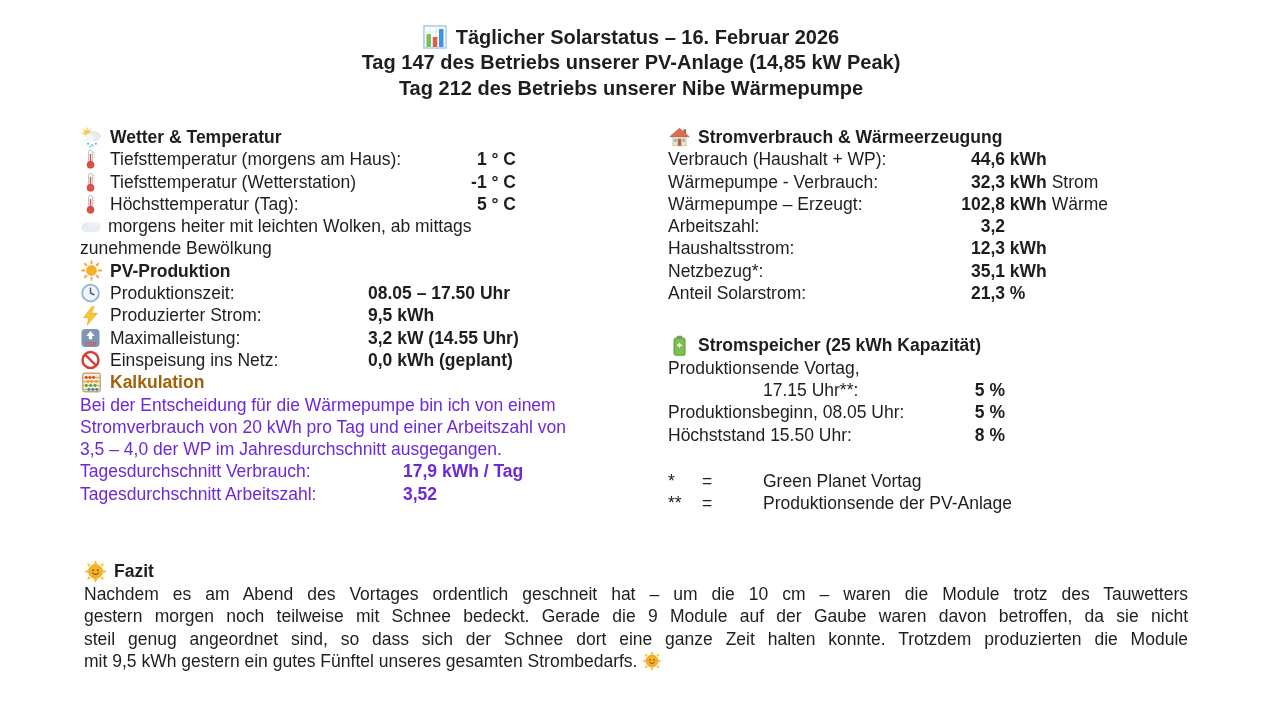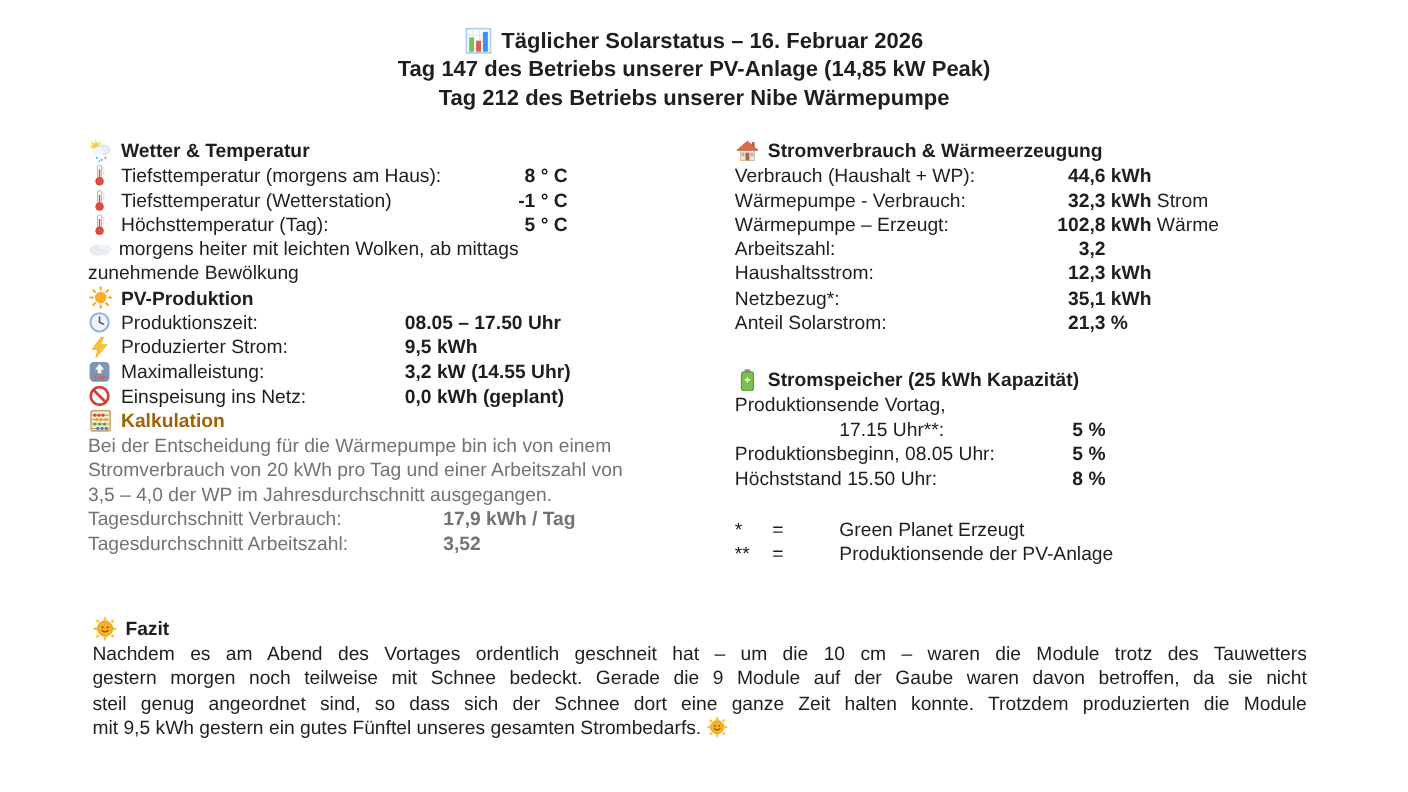--- a/index.html
+++ b/index.html
@@ -31,21 +31,21 @@
   .trow { width:436px; }
   .trow .lbl { flex:1; }
   .trow .val { font-weight:700; white-space:nowrap; }
 
   .note { width:452px; }
   .note .ic-inline { width:22px; height:15px; vertical-align:-2px; margin-right:6px; }
 
   .prow .lbl { width:258px; flex:none; }
   .prow .val { font-weight:700; white-space:nowrap; }
 
-  .green   { color:#737373; }
+  .green   { color:#6d28d9; }
   .green-h { color:#a16207; }
   .kalk-p  { width:492px; }
   .krow .lbl { width:288px; flex:none; }
   .krow .val { font-weight:700; white-space:nowrap;margin-left:35px; }
 
   .rrow .lbl { width:282px; flex:none; }
   .rrow .num { width:55px; flex:none; text-align:right; font-weight:700; white-space:pre; }
   .rrow .unitb { font-weight:700; white-space:pre; }
   .rrow .sfx { white-space:pre; }
 
@@ -218,21 +218,21 @@
           <use href="#sym-sunraincloud"></use>
         </svg>
       <span>Wetter &amp; Temperatur</span>
     </div>
 
     <div class="row trow">
       <svg class="ic">
           <use href="#sym-thermo"></use>
         </svg>
       <span class="lbl">Tiefsttemperatur (morgens am Haus):</span>
-      <span class="val">8 ° C</span>
+      <span class="val">1 ° C</span>
     </div>
     <div class="row trow">
       <svg class="ic">
           <use href="#sym-thermo"></use>
         </svg>
       <span class="lbl">Tiefsttemperatur (Wetterstation)</span>
       <span class="val">-1 ° C</span>
     </div>
     <div class="row trow">
       <svg class="ic">
@@ -375,21 +375,21 @@
     </div>
     <div class="row srow">
       <span class="lbl">Höchststand 15.50 Uhr:</span>
       <span class="val">8 %</span>
     </div>
 
     <div class="fns">
       <div class="fnrow">
         <span class="fn-star">*</span>
         <span class="fn-eq">=</span>
-        <span class="fn-text">Green Planet Erzeugt</span>
+        <span class="fn-text">Green Planet Vortag</span>
       </div>
       <div class="fnrow">
         <span class="fn-star">**</span>
         <span class="fn-eq">=</span>
         <span class="fn-text">Produktionsende der PV-Anlage</span>
       </div>
     </div>
 
   </section>
 

